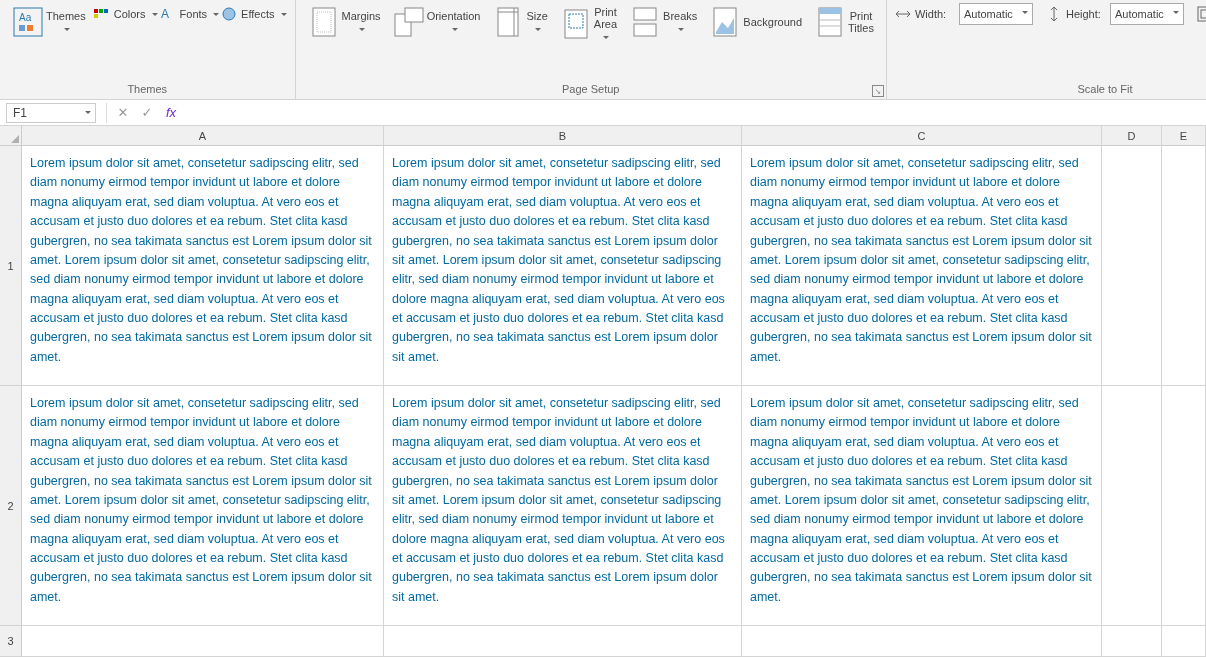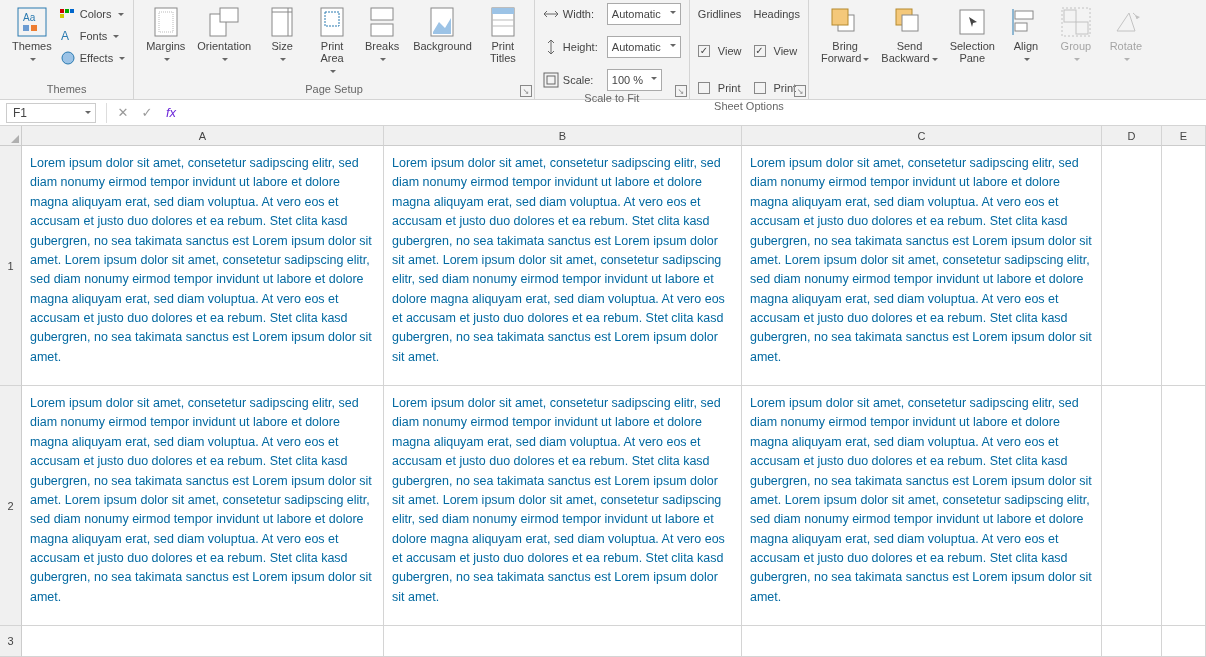--- a/index.html
+++ b/index.html
@@ -2,25 +2,25 @@
 <html><head>
 <meta charset="utf-8">
 <style>
 *{box-sizing:border-box;margin:0;padding:0;font-family:"Segoe UI",Arial,sans-serif}
 body{background:#fff;font-size:12px;color:#444;overflow:hidden;width:1206px;height:657px}
 
 .ribbon{background:#f3f3f3;border-bottom:1px solid #d4d4d4;height:100px;display:flex;align-items:stretch}
 .group{border-right:1px solid #d4d4d4;padding:4px 8px 2px;display:flex;flex-direction:column;justify-content:space-between;position:relative}
 .group-label{text-align:center;font-size:11px;color:#666;padding:2px 0}
 .group-body{display:flex;align-items:flex-start;gap:4px;flex:1}
-.big-btn{display:flex;flex-direction:column;align-items:center;justify-content:flex-start;gap:2px;padding:2px 4px;cursor:default;min-width:46px}
+.big-btn{display:flex;flex-direction:row;align-items:center;justify-content:flex-start;gap:2px;padding:2px 4px;cursor:default;min-width:46px}
 .big-btn .ico{width:32px;height:32px;display:flex;align-items:center;justify-content:center}
 .big-btn .lbl{font-size:11px;text-align:center;color:#444;line-height:12px}
 .caret{width:0;height:0;border-left:3px solid transparent;border-right:3px solid transparent;border-top:3px solid #666;display:inline-block;margin-left:2px;vertical-align:middle}
-.small-rows{display:flex;flex-direction:column;gap:2px}
+.small-rows{display:flex;gap:2px}
 .small-row{display:flex;align-items:center;gap:4px;font-size:11px;color:#444;height:20px}
 .small-row .ico-s{width:16px;height:16px;display:flex;align-items:center;justify-content:center}
 .combo{border:1px solid #aaa;background:#fff;height:22px;font-size:11px;padding:0 18px 0 4px;display:flex;align-items:center;position:relative;min-width:74px}
 .combo::after{content:"";position:absolute;right:4px;top:7px;width:0;height:0;border-left:3px solid transparent;border-right:3px solid transparent;border-top:3px solid #666}
 .chk{width:12px;height:12px;border:1px solid #888;display:inline-flex;align-items:center;justify-content:center;margin-right:4px}
 .chk.on::after{content:"✓";font-size:10px;color:#444;line-height:1}
 .dlglaunch{position:absolute;right:2px;bottom:2px;width:12px;height:12px;border:1px solid #888;font-size:8px;display:flex;align-items:center;justify-content:center;color:#888}
 .disabled{opacity:.45}
 
 .fbar{display:flex;align-items:center;border-bottom:1px solid #d4d4d4;height:26px;background:#fff}

